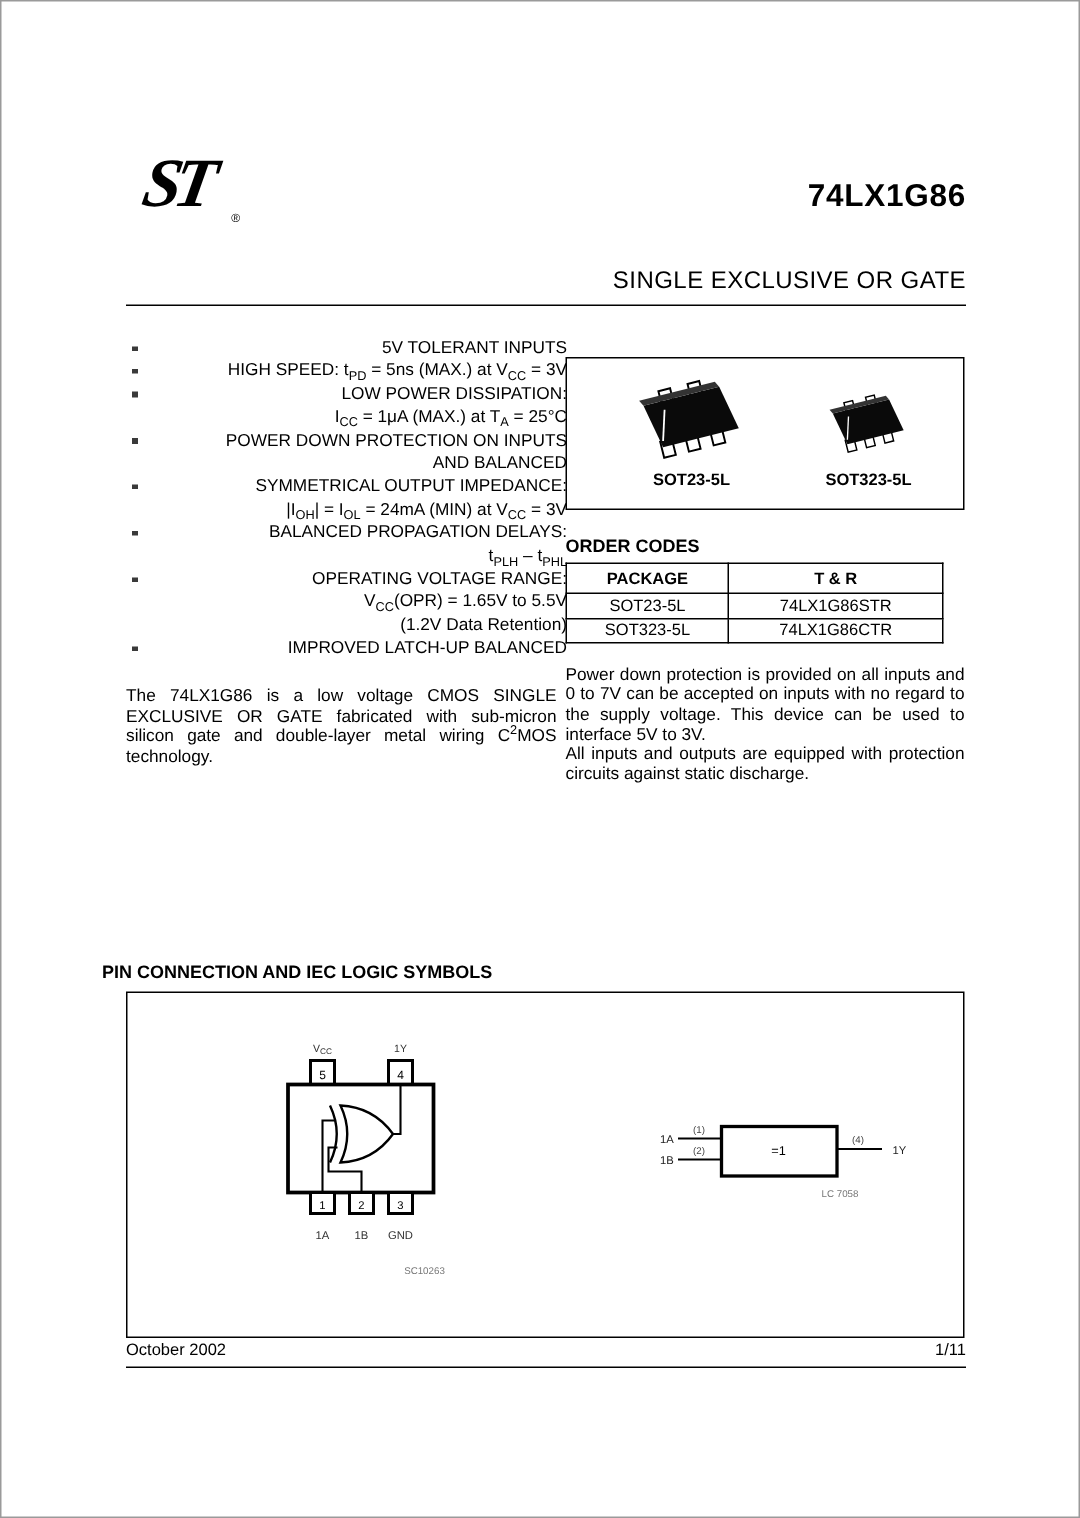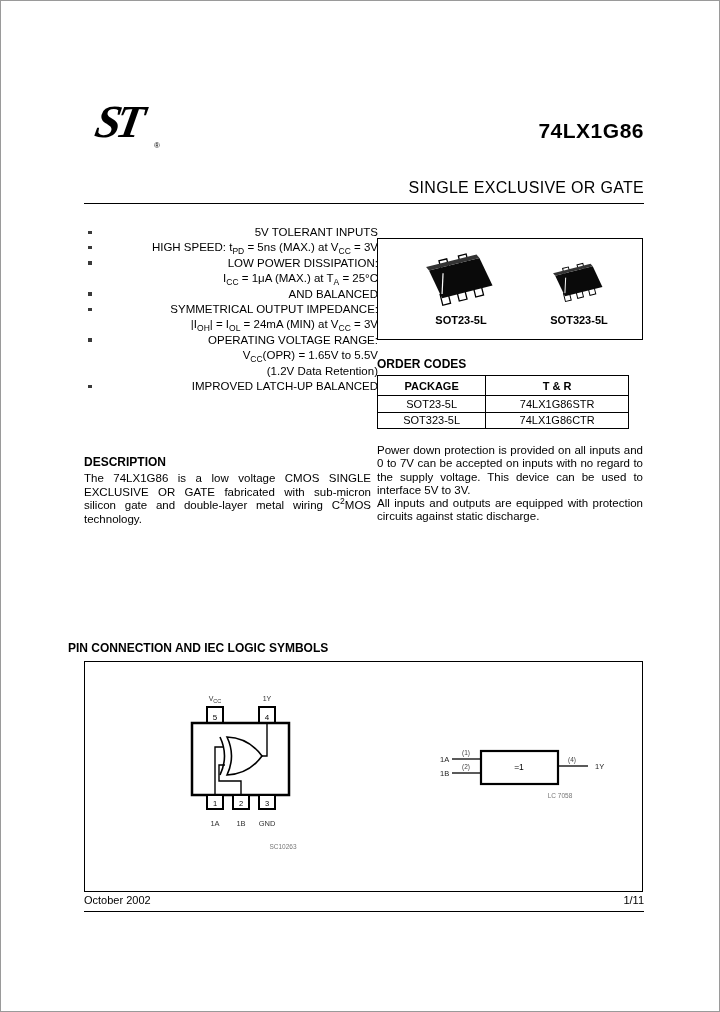--- a/index.html
+++ b/index.html
@@ -84,25 +84,30 @@
       <div class="fline">5V TOLERANT INPUTS</div>
     </li>
     <li>
       <div class="fline">HIGH SPEED: t<sub>PD</sub> = 5ns (MAX.) at V<sub>CC</sub> = 3V</div>
     </li>
     <li>
       <div class="fline">LOW POWER DISSIPATION:</div>
       <div class="fline">I<sub>CC</sub> = 1μA (MAX.) at T<sub>A</sub> = 25°C</div>
     </li>
     <li>
+      <div class="fline">POWER DOWN PROTECTION ON INPUTS</div>
       <div class="fline">AND BALANCED</div>
     </li>
     <li>
       <div class="fline">SYMMETRICAL OUTPUT IMPEDANCE:</div>
       <div class="fline">|I<sub>OH</sub>| = I<sub>OL</sub> = 24mA (MIN) at V<sub>CC</sub> = 3V</div>
+    </li>
+    <li>
+      <div class="fline">BALANCED PROPAGATION DELAYS:</div>
+      <div class="fline">t<sub>PLH</sub> – t<sub>PHL</sub></div>
     </li>
     <li>
       <div class="fline">OPERATING VOLTAGE RANGE:</div>
       <div class="fline">V<sub>CC</sub>(OPR) = 1.65V to 5.5V</div>
       <div class="fline">(1.2V Data Retention)</div>
     </li>
     <li>
       <div class="fline">IMPROVED LATCH-UP BALANCED</div>
     </li>
   </ul>
@@ -159,21 +164,20 @@
       </tr>
     </tbody>
 </table>
 
 <div class="intro">
   <p>Power down protection is provided on all inputs and 0 to 7V can be accepted on inputs with no regard to the supply voltage. This device can be used to interface 5V to 3V.</p>
   <p>All inputs and outputs are equipped with protection circuits against static discharge.</p>
 </div>
 
 <div class="description">
-  <div class="description-title">DESCRIPTION</div>
   <div class="description-body">The 74LX1G86 is a low voltage CMOS SINGLE EXCLUSIVE OR GATE fabricated with sub-micron silicon gate and double-layer metal wiring C<sup>2</sup>MOS technology.</div>
 </div>
 
 <div class="pin-title">PIN CONNECTION AND IEC LOGIC SYMBOLS</div>
 <div class="pin-box">
 
   <svg class="pinout-svg" width="160" height="196" viewBox="0 0 160 196">
 
     <text x="29" y="22" text-anchor="middle" font-size="7" fill="#333"><tspan>V</tspan><tspan font-size="5.5" dy="1.5">CC</tspan></text>
     <text x="81" y="22" text-anchor="middle" font-size="7" fill="#333">1Y</text>

